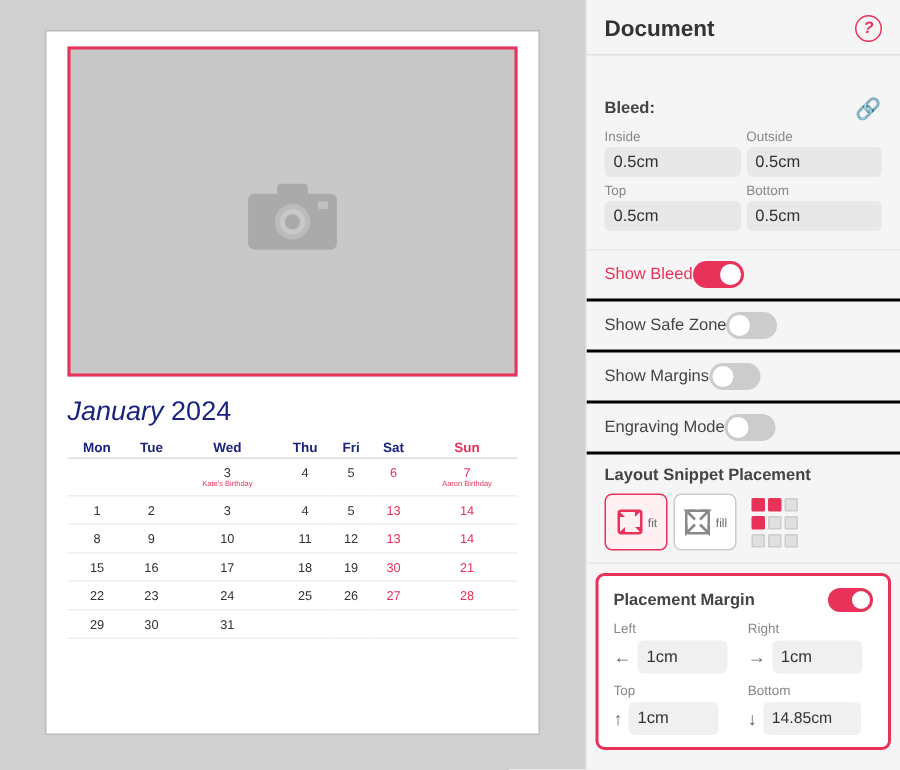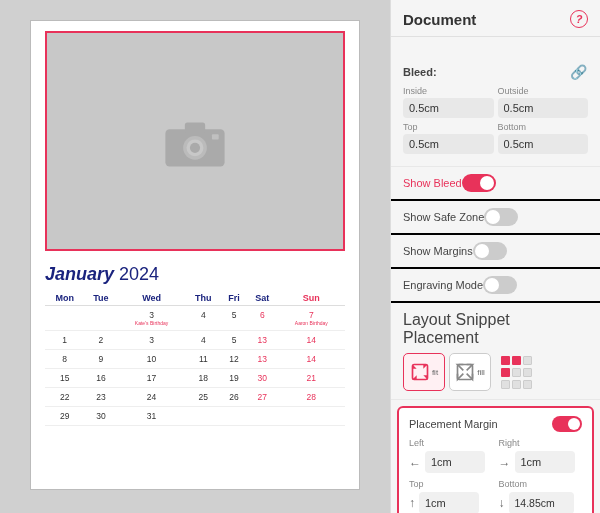--- a/index.html
+++ b/index.html
@@ -60,21 +60,21 @@
       padding: 5px 0;
     }
 
     .calendar-title {
       font-size: 18px;
       color: #1a237e;
       margin-bottom: 6px;
     }
 
     .calendar-title span {
-      font-weight: 700;
+      font-weight: 400;
       font-style: italic;
     }
 
     .calendar-title .year {
       font-weight: 400;
       font-style: normal;
     }
 
     .calendar-grid {
       width: 100%;
@@ -259,24 +259,24 @@
       left: 2px;
     }
 
     
     .snippet-section {
       padding: 8px 12px;
       border-bottom: 1px solid #e8e8e8;
     }
 
     .snippet-label {
-      font-size: 16px;
+      font-size: 11px;
       color: #444;
       margin-bottom: 6px;
-      font-weight: 400;
+      font-weight: 700;
     }
 
     .snippet-buttons {
       display: flex;
       gap: 4px;
       align-items: center;
     }
 
     .snippet-btn {
       width: 42px;
@@ -320,21 +320,21 @@
     .margin-header {
       display: flex;
       align-items: center;
       justify-content: space-between;
       margin-bottom: 6px;
     }
 
     .margin-title {
       font-size: 11px;
       color: #444;
-      font-weight: 400;
+      font-weight: 700;
     }
 
     .margin-grid {
       display: grid;
       grid-template-columns: 1fr 1fr;
       gap: 6px;
     }
 
     .margin-field {
       display: flex;

